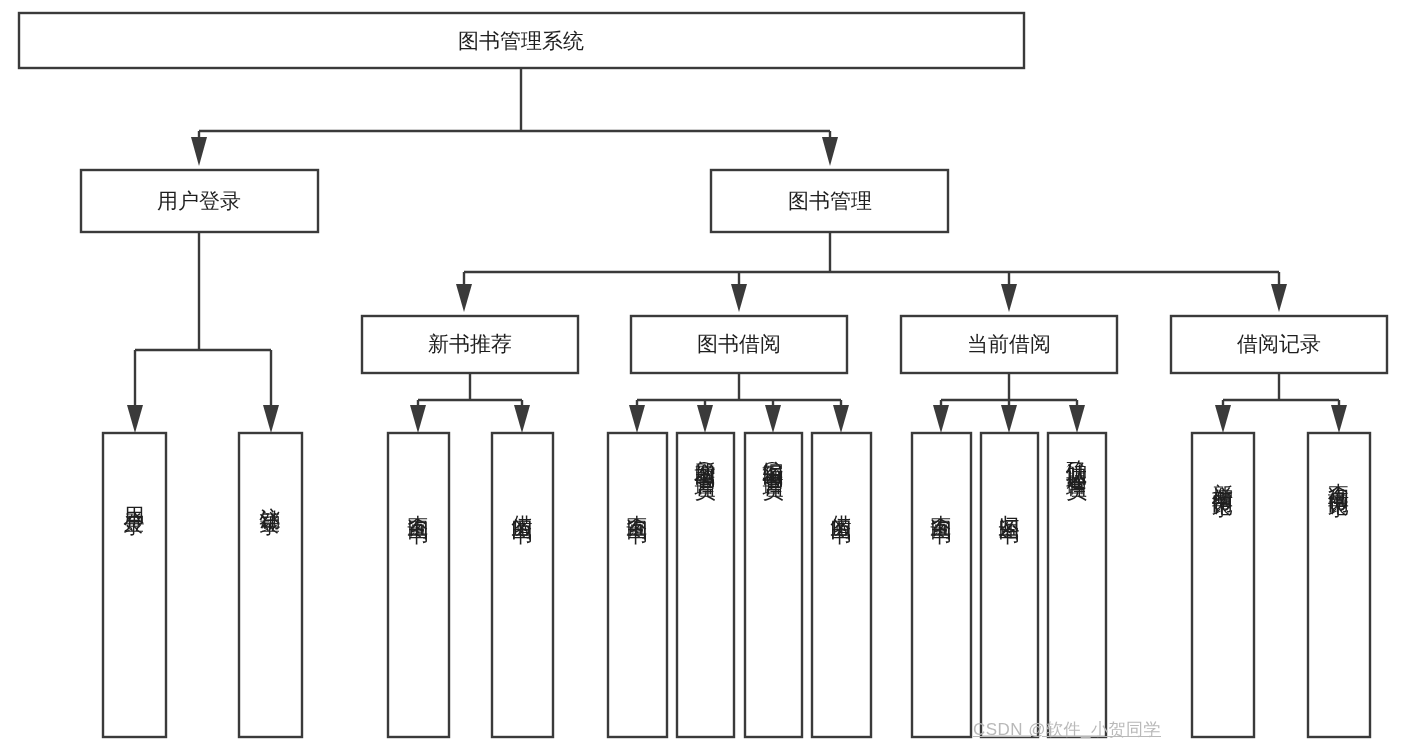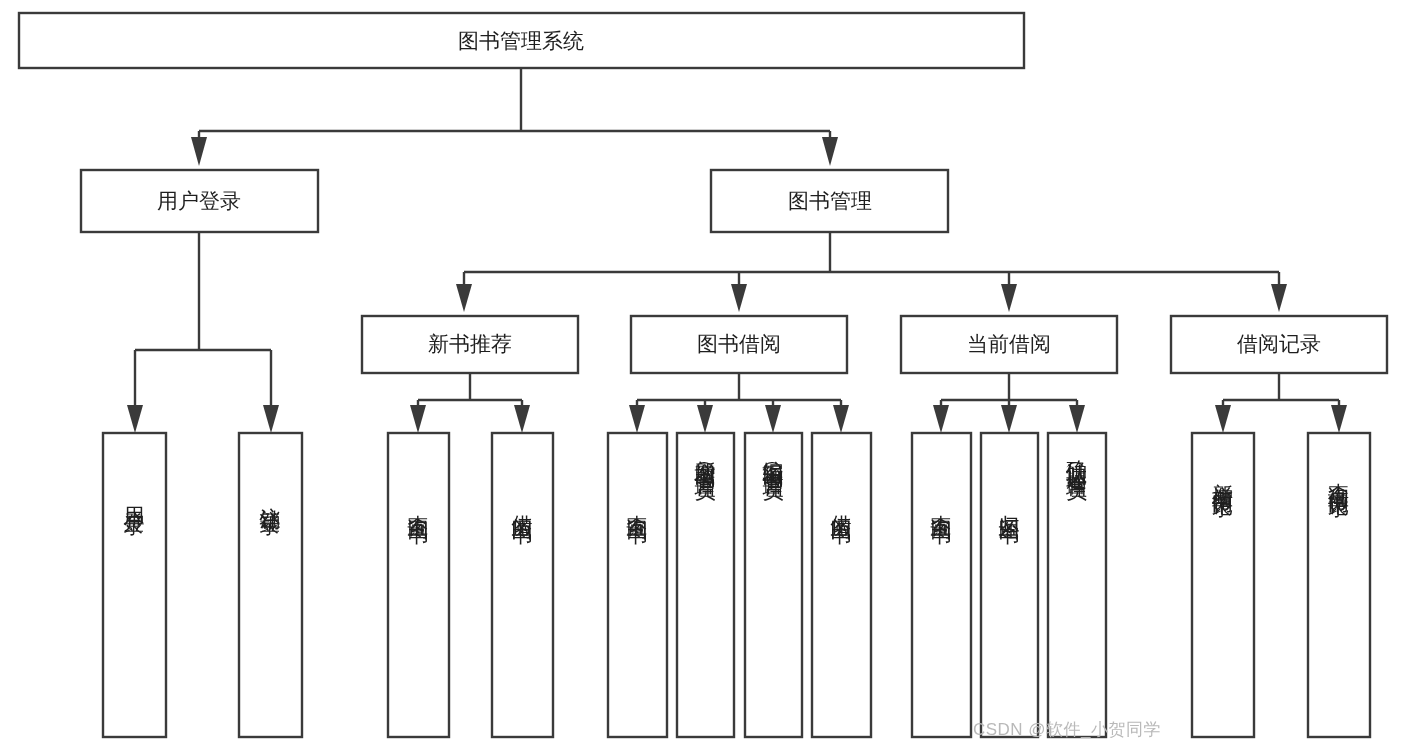--- a/index.html
+++ b/index.html
@@ -68,20 +68,21 @@
   }
   .watermark {
     position: absolute;
     right: 14px;
     bottom: 6px;
     font-family: "Liberation Sans", "DejaVu Sans", sans-serif;
     font-size: 17px;
     color: #b9b9b9;
     letter-spacing: 0.5px;
     white-space: nowrap;
+    text-decoration: underline;
   }
 </style>
 </head>
 <body>
 
 <div id="diagram-root">
 
   <svg id="tree-svg" viewBox="0 0 1405 747">
     <defs></defs>
 

